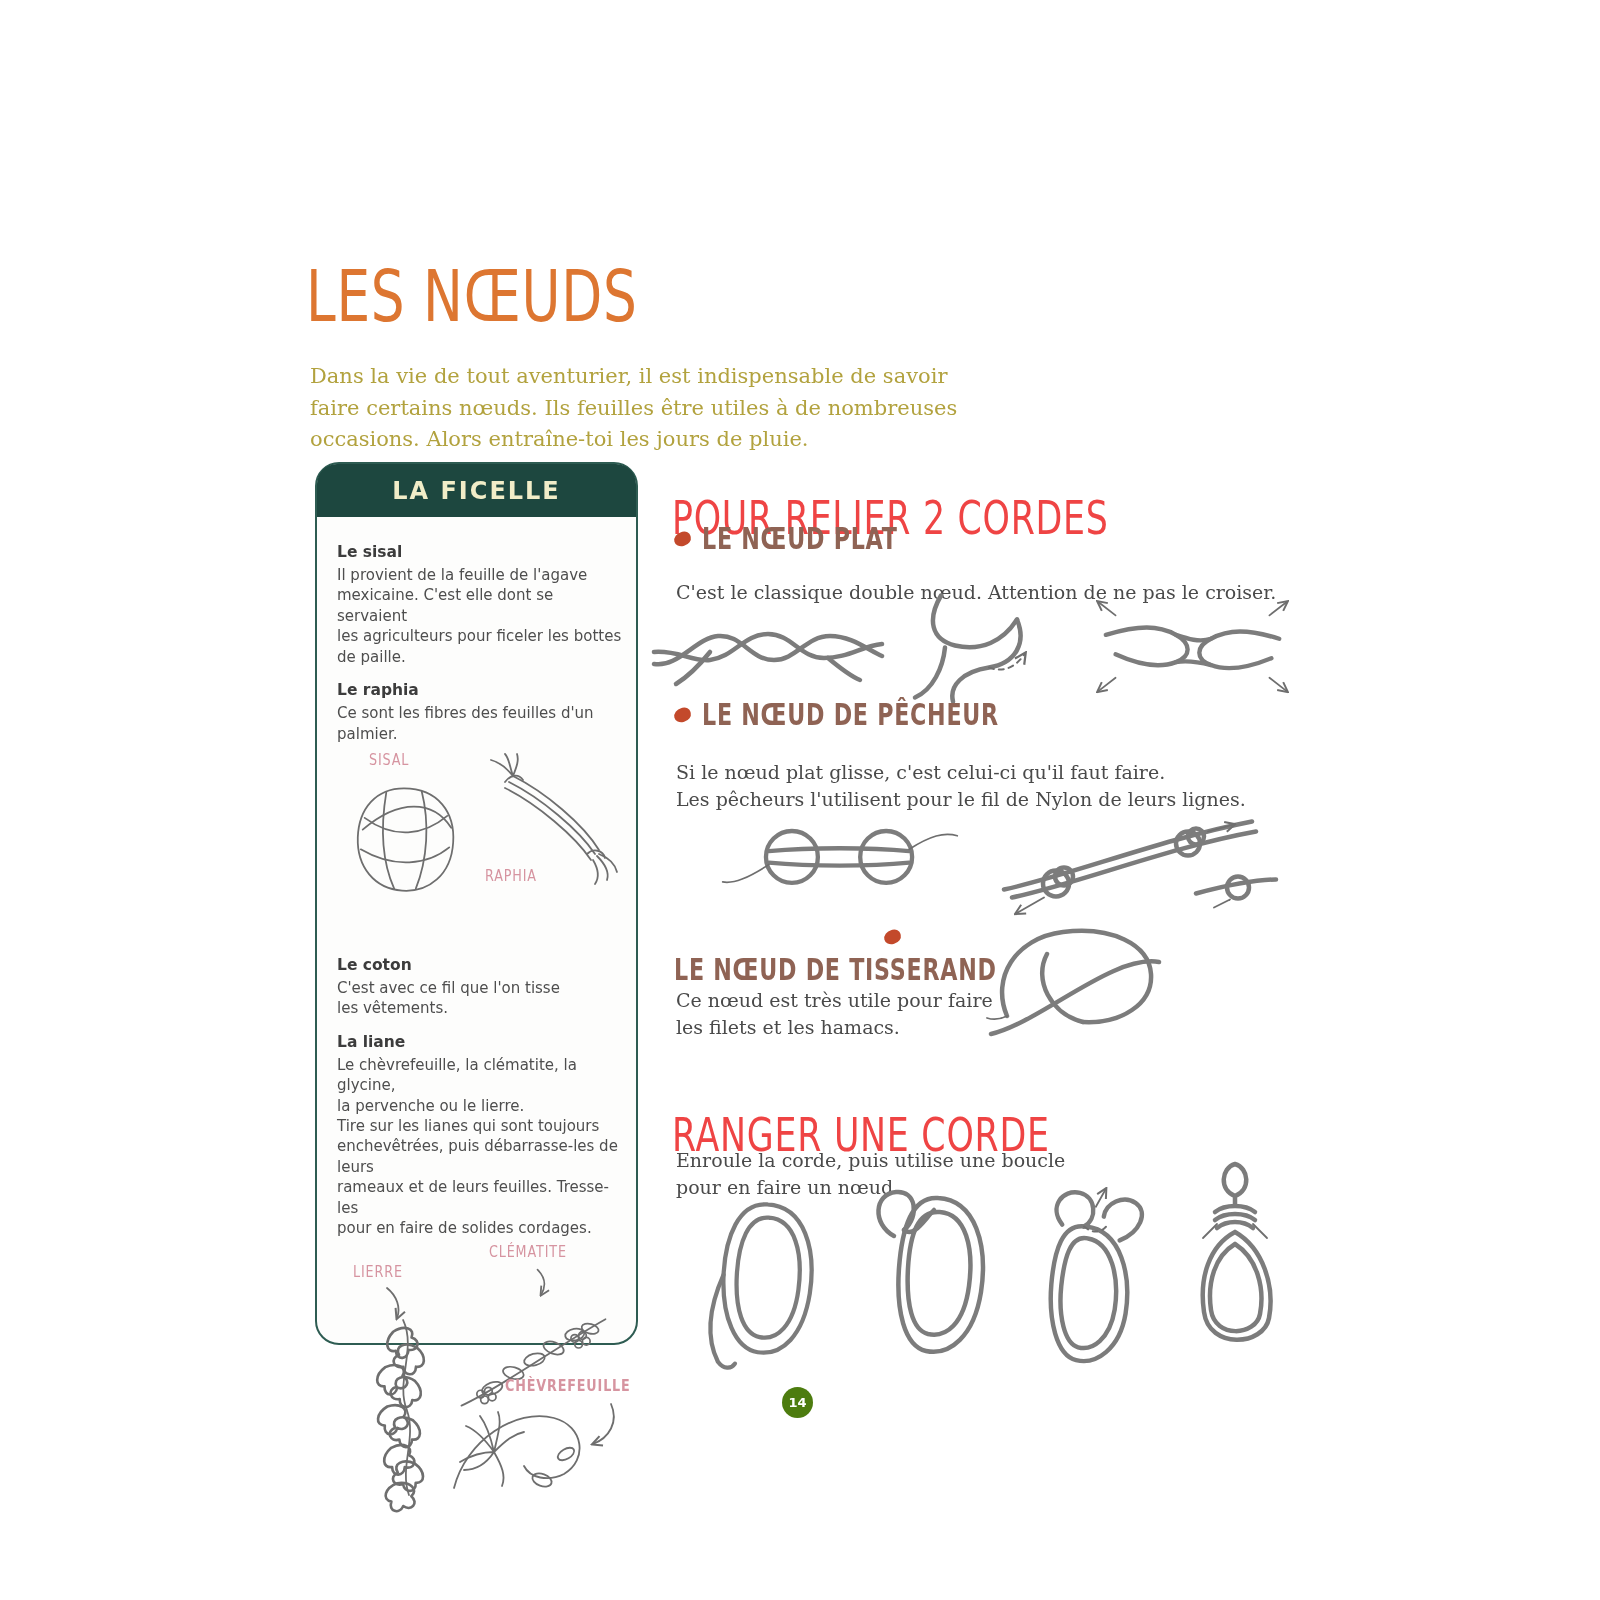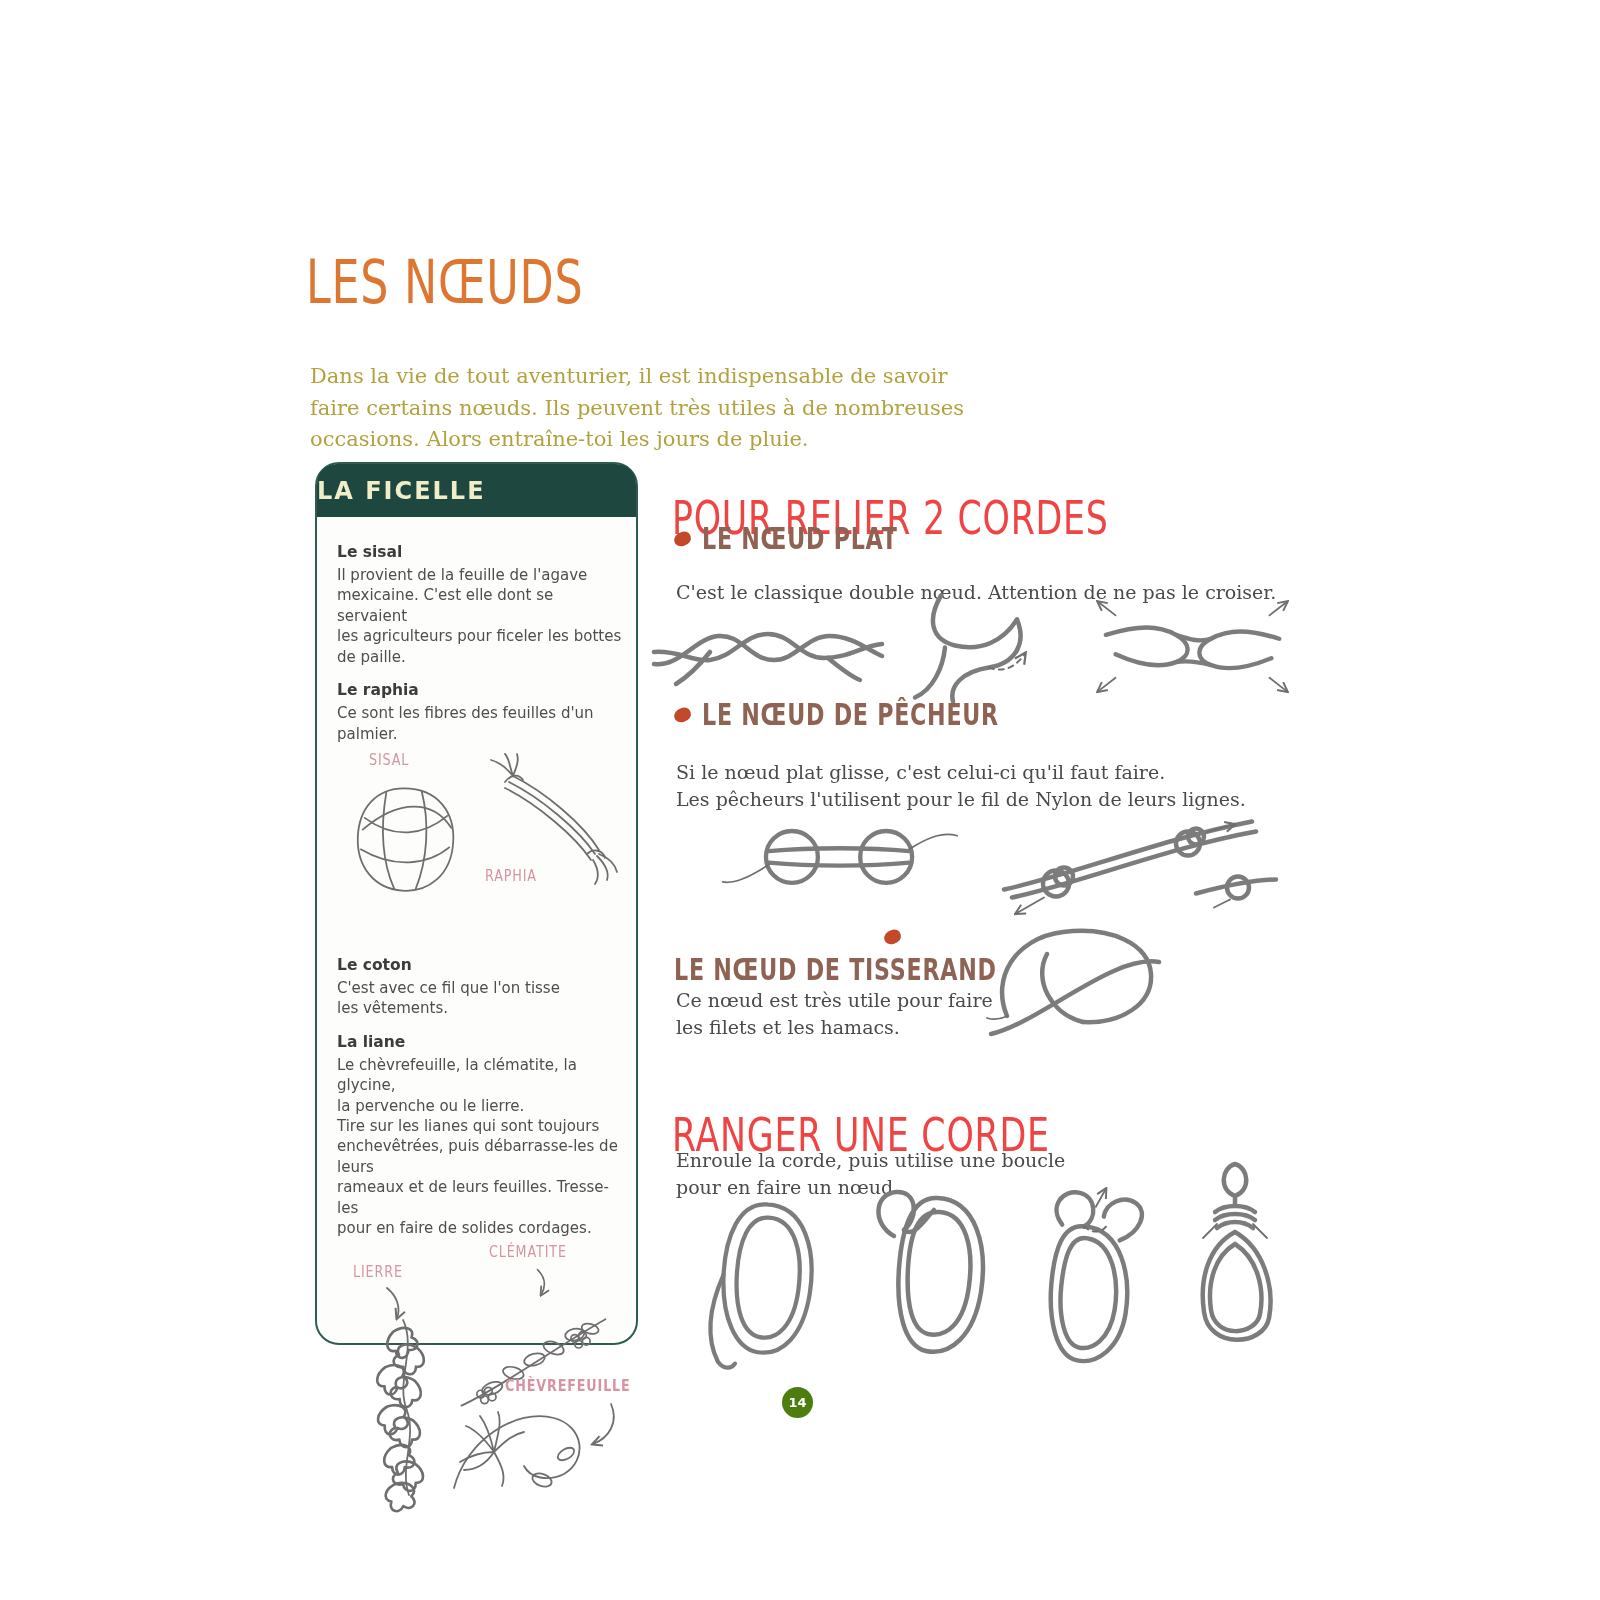--- a/index.html
+++ b/index.html
@@ -5,29 +5,29 @@
   html,body{margin:0;padding:0;}
   body{
     width:1600px;height:1600px;position:relative;overflow:hidden;
     background:#ffffff;font-family:"DejaVu Sans",sans-serif;color:#4e4e4e;
   }
   .abs{position:absolute;}
   .hand{display:inline-block;transform:scaleX(.74);transform-origin:0 50%;letter-spacing:1px;white-space:nowrap;}
   .preline{white-space:pre-line;}
 
   
-  .page-title{left:306px;top:212px;font-size:60px;color:#dd7631;font-weight:400;line-height:1;}
+  .page-title{left:306px;top:212px;font-size:72px;color:#dd7631;font-weight:400;line-height:1;}
   .intro{left:310px;top:340px;width:660px;font-family:"DejaVu Serif",serif;
          font-size:21px;line-height:1.5;color:#b2a23e;}
 
   
   .ficelle-box{left:315px;top:462px;width:323px;height:883px;background:#fdfdfc;
       border:2.5px solid #2e5c52;border-radius:24px;box-sizing:border-box;}
   .box-header{height:53px;background:#1d473f;border-radius:20px 20px 0 0;
-      display:flex;align-items:center;justify-content:flex-start;
+      display:flex;align-items:center;justify-content:center;
       color:#f1edc8;font-weight:bold;font-size:24px;letter-spacing:2px;}
   .box-body{padding:12px 10px 0 20px;font-size:15px;line-height:1.36;color:#4e4e4e;}
   .box-body h4{margin:13px 0 2px 0;font-size:15.5px;color:#3c3c3c;}
   .box-body p{margin:0;}
   .fig{position:relative;}
   .pink-label{color:#d694a0;font-size:15px;font-weight:400;}
   .pink-label .hand{transform:scaleX(.85);}
 
   
   .h2{font-size:47px;color:#ef4444;font-weight:400;line-height:1;}
@@ -61,21 +61,21 @@
       <path d="M1,1 L9,5 L1,9" fill="none" stroke="#6e6e6e" stroke-width="1.6"></path>
     </marker>
     <path id="ivyleaf" d="M0,0 C-9,1 -13,8 -7,11 C-11,17 -4,21 0,16 C4,21 11,17 7,11 C13,8 9,1 0,0 Z"></path>
   </defs>
 </svg>
 
 
 <h1 class="abs page-title"><span class="hand">LES NŒUDS</span></h1>
 
 <p class="abs intro preline">Dans la vie de tout aventurier, il est indispensable de savoir
-faire certains nœuds. Ils peuvent très utiles à de nombreuses
+faire certains nœuds. Ils feuilles être utiles à de nombreuses
 occasions. Alors entraîne-toi les jours de pluie.</p>
 
 
 <aside class="abs ficelle-box">
   <div class="box-header">
     <span>LA FICELLE</span>
   </div>
   <div class="box-body">
 
     <h4>Le sisal</h4>

